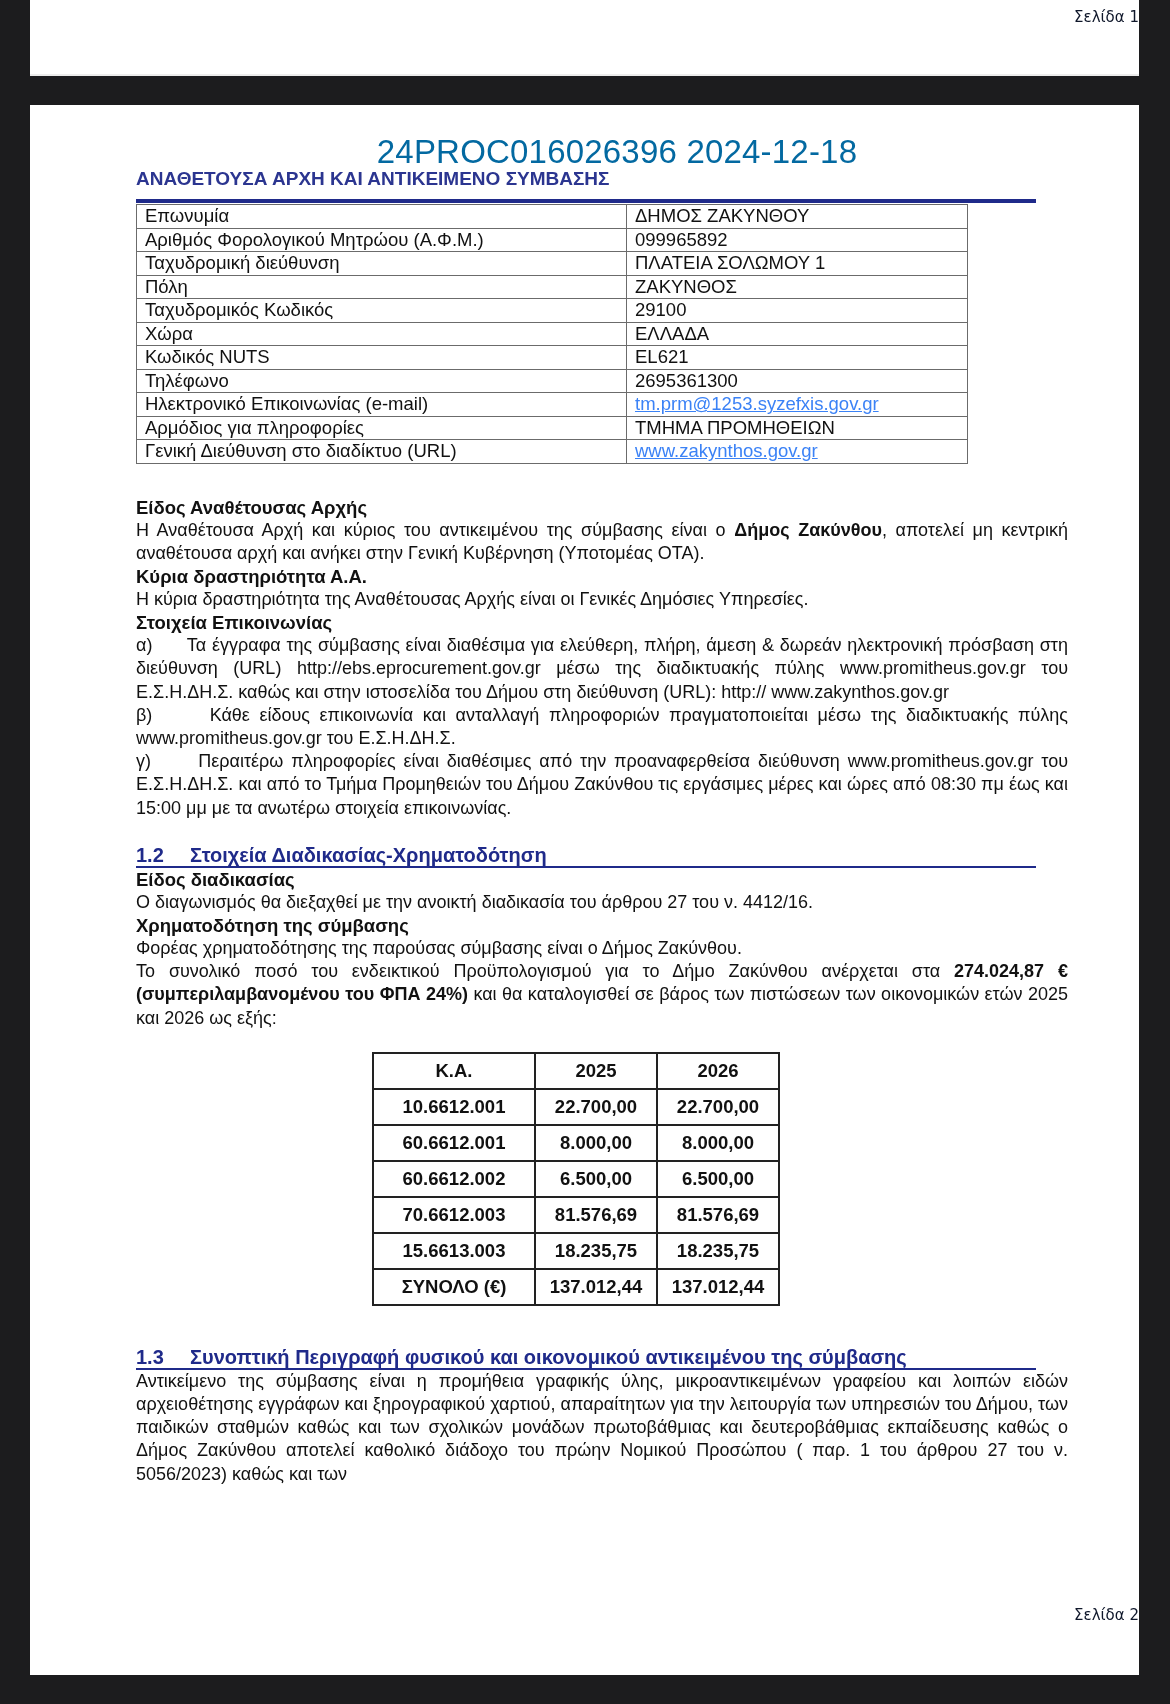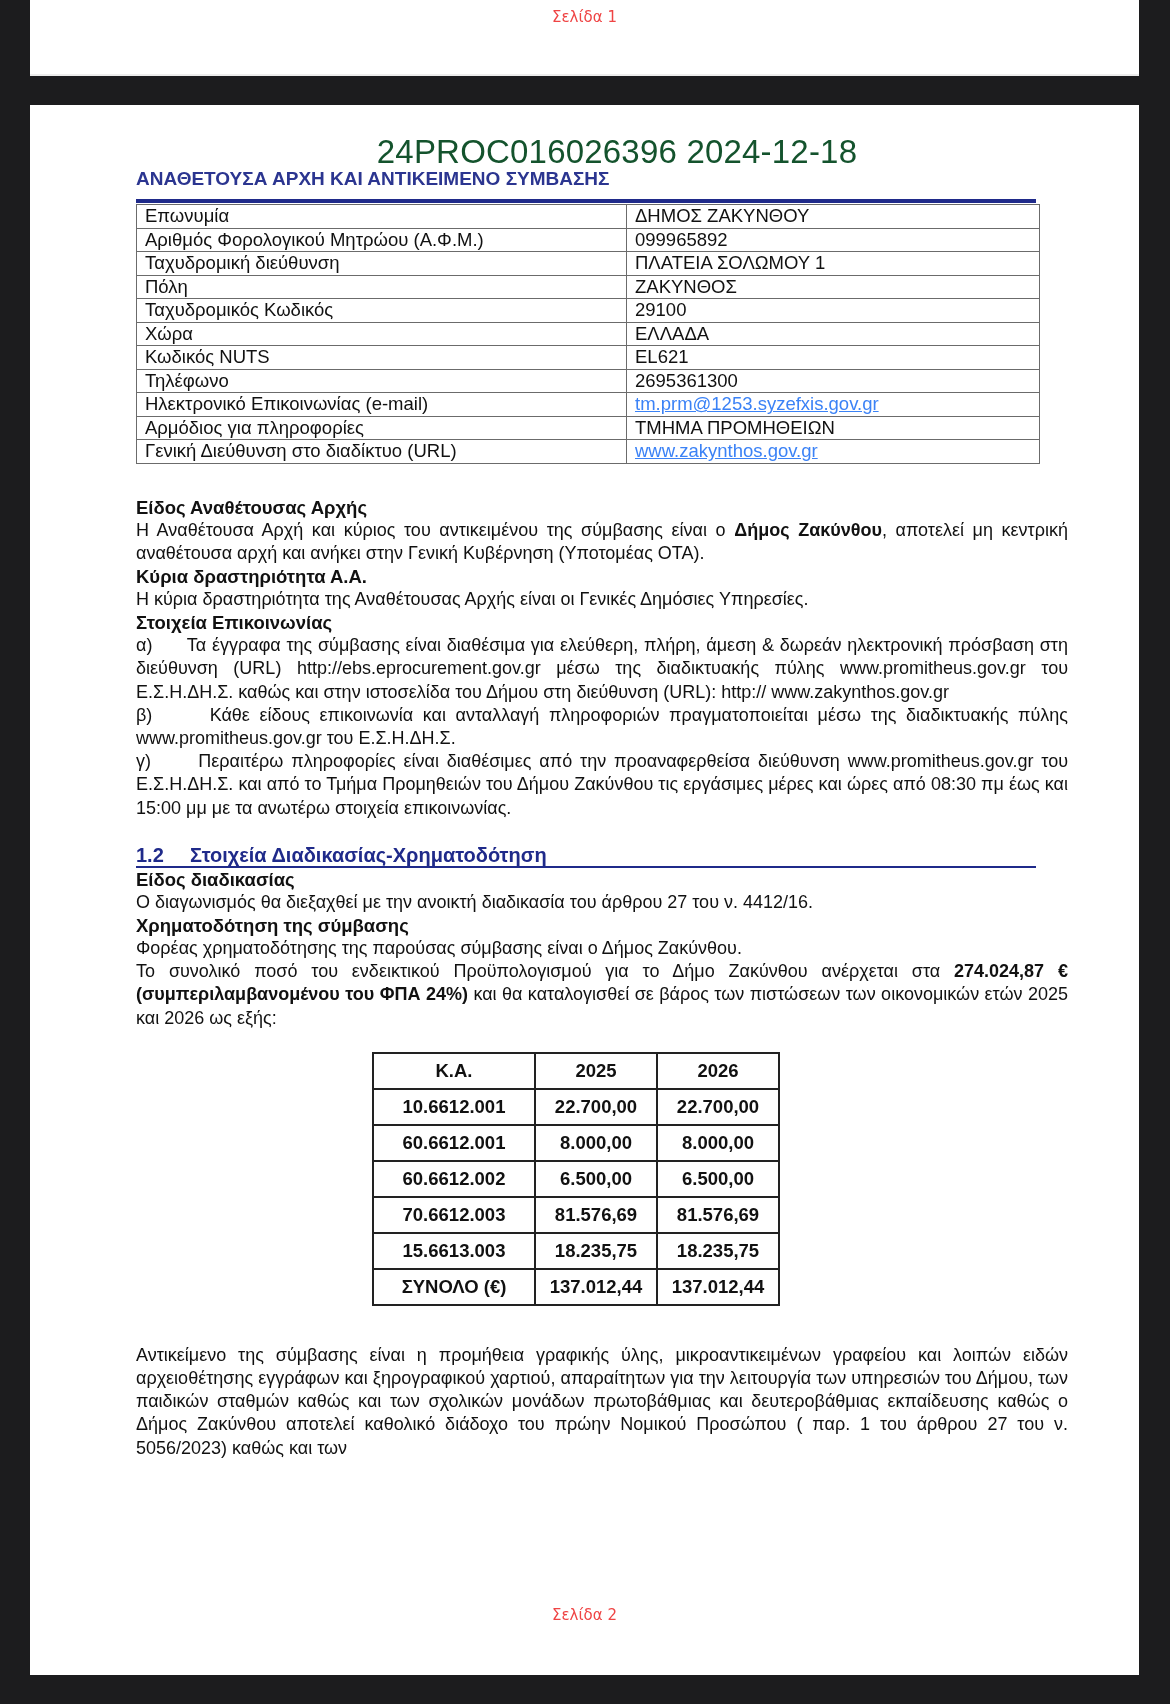--- a/index.html
+++ b/index.html
@@ -8,48 +8,48 @@
       background: #1c1c1e;
       font-family: "Liberation Sans", sans-serif;
       position: relative;
     }
     .viewer { position: absolute; left: 0; top: 0; width: 1170px; height: 1704px; background: #1c1c1e; }
     .page-top {
       position: absolute; left: 30px; top: 0; width: 1109px; height: 74px;
       background: #ffffff; border-bottom: 2px solid #ececec;
     }
     .page-label {
-      position: absolute; left: 0; right: 0; text-align: center;
-      font-family: "DejaVu Sans", sans-serif; font-size: 15px; color: #ef4444;
+      position: absolute; left: 0; right: 0; text-align: right;
+      font-family: "DejaVu Sans", sans-serif; font-size: 15px; color: #0f172a;
     }
     .page-top .page-label { top: 8px; }
     .page {
       position: absolute; left: 30px; top: 105px; width: 1109px; height: 1570px;
       background: #ffffff;
     }
     .page .page-label.footer { top: 1501px; }
     .content { position: absolute; left: 106px; top: 30px; width: 932px; color: #111; }
 
     .doc-id {
-      text-align: center; font-size: 33px; color: #14532d; letter-spacing: 0.2px;
+      text-align: center; font-size: 33px; color: #0369a1; letter-spacing: 0.2px;
       margin-left: 30px; line-height: 34px;
     }
     .h1 {
       font-size: 19px; font-weight: bold; color: #2b3590;
       line-height: 20px; border-bottom: 4px solid #1f2a8a; padding-bottom: 10px;
       width: 900px;
     }
     .h2 {
       font-size: 20px; font-weight: bold; color: #1f2a8a; line-height: 22px;
       border-bottom: 2px solid #1f2a8a; width: 900px; padding-bottom: 0;
       margin-top: 2px;
     }
     .h2 .num { display: inline-block; width: 54px; }
     table.info {
-      border-collapse: collapse; width: 904px; font-size: 18.5px;
+      border-collapse: collapse; width: 832px; font-size: 18.5px;
       margin-top: 1px;
     }
     table.info td {
       border: 1.5px solid #6b6b6b; padding: 0 8px; height: 22.5px; line-height: 22px;
       vertical-align: middle;
     }
     table.info td.k { width: 473px; }
     table.info a { color: #3b82f6; text-decoration: underline; }
     .para { font-size: 18px; line-height: 23.2px; text-align: justify; }
     .para b { font-weight: bold; }
@@ -195,18 +195,21 @@
             <tr>
               <td class="ka">ΣΥΝΟΛΟ (€)</td>
               <td class="v">137.012,44</td>
               <td class="v">137.012,44</td>
             </tr>
           </tbody>
       </table>
 
       <div style="height:38px"></div>
 
+      <div class="h2">
+        <span class="num">1.3</span><span>Συνοπτική Περιγραφή φυσικού και οικονομικού αντικειμένου της σύμβασης</span>
+      </div>
       <div class="para">Αντικείμενο της σύμβασης  είναι η  προμήθεια γραφικής ύλης, μικροαντικειμένων γραφείου και λοιπών ειδών αρχειοθέτησης εγγράφων και ξηρογραφικού χαρτιού, απαραίτητων για την λειτουργία των υπηρεσιών του Δήμου, των παιδικών σταθμών καθώς και των σχολικών μονάδων πρωτοβάθμιας και δευτεροβάθμιας εκπαίδευσης καθώς ο Δήμος Ζακύνθου αποτελεί καθολικό διάδοχο του πρώην Νομικού Προσώπου ( παρ. 1 του άρθρου 27 του ν. 5056/2023) καθώς και των</div>
 
     </div>
     <div class="page-label footer">Σελίδα 2</div>
   </div>
 </div>
 
 </body></html>

